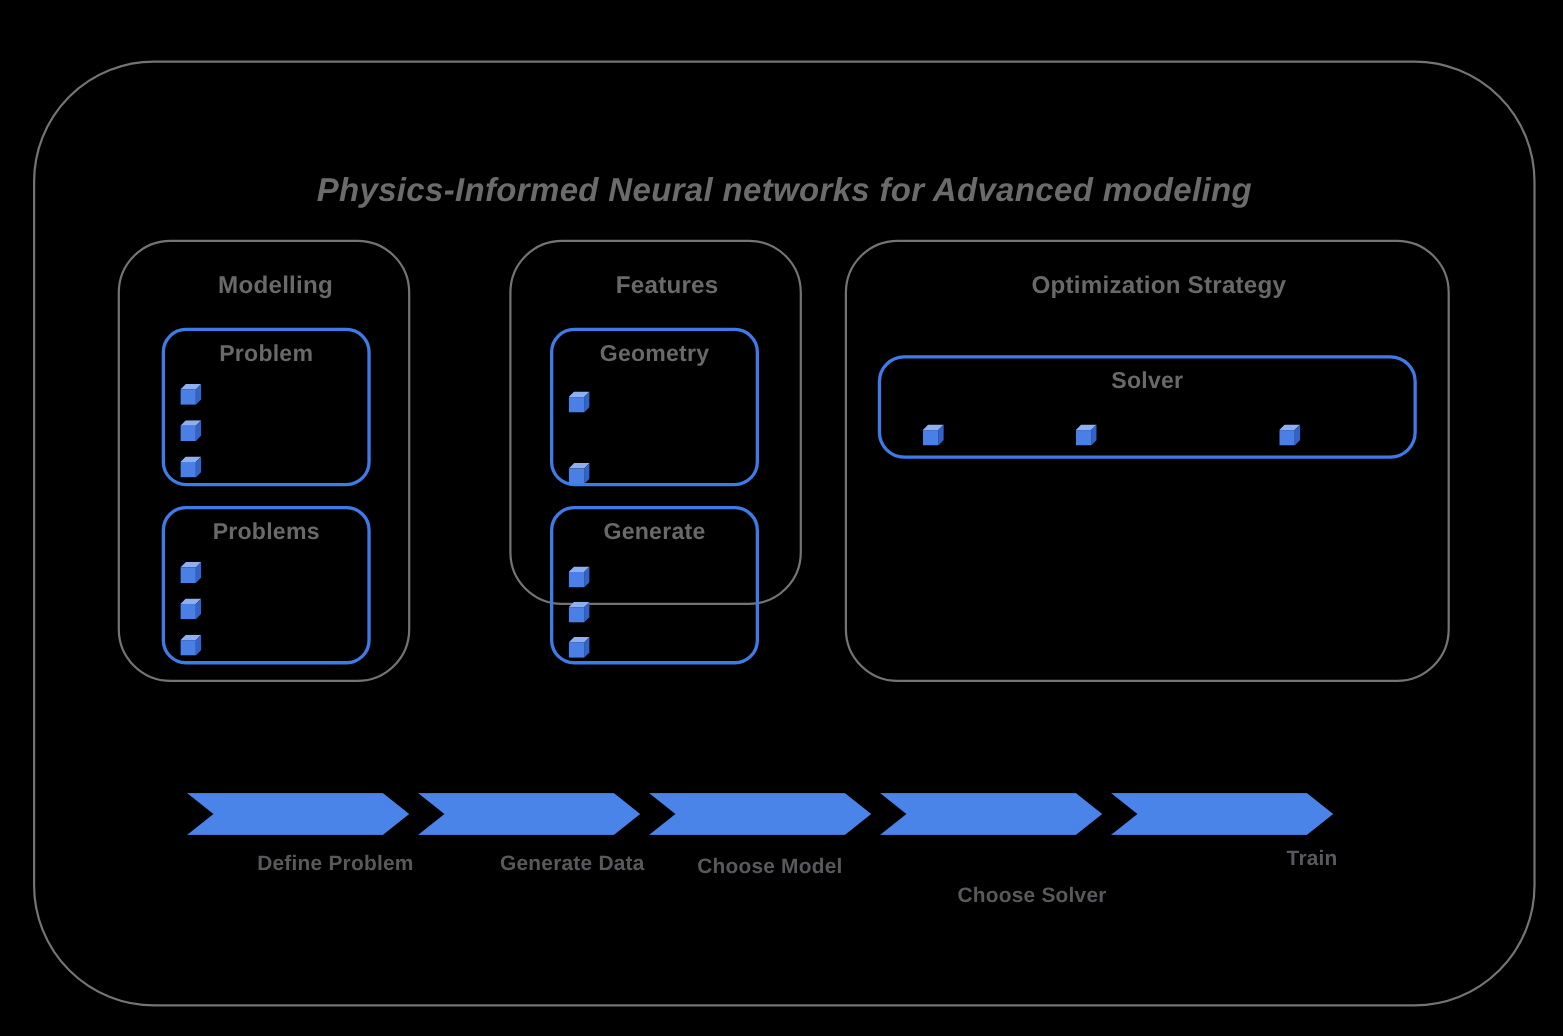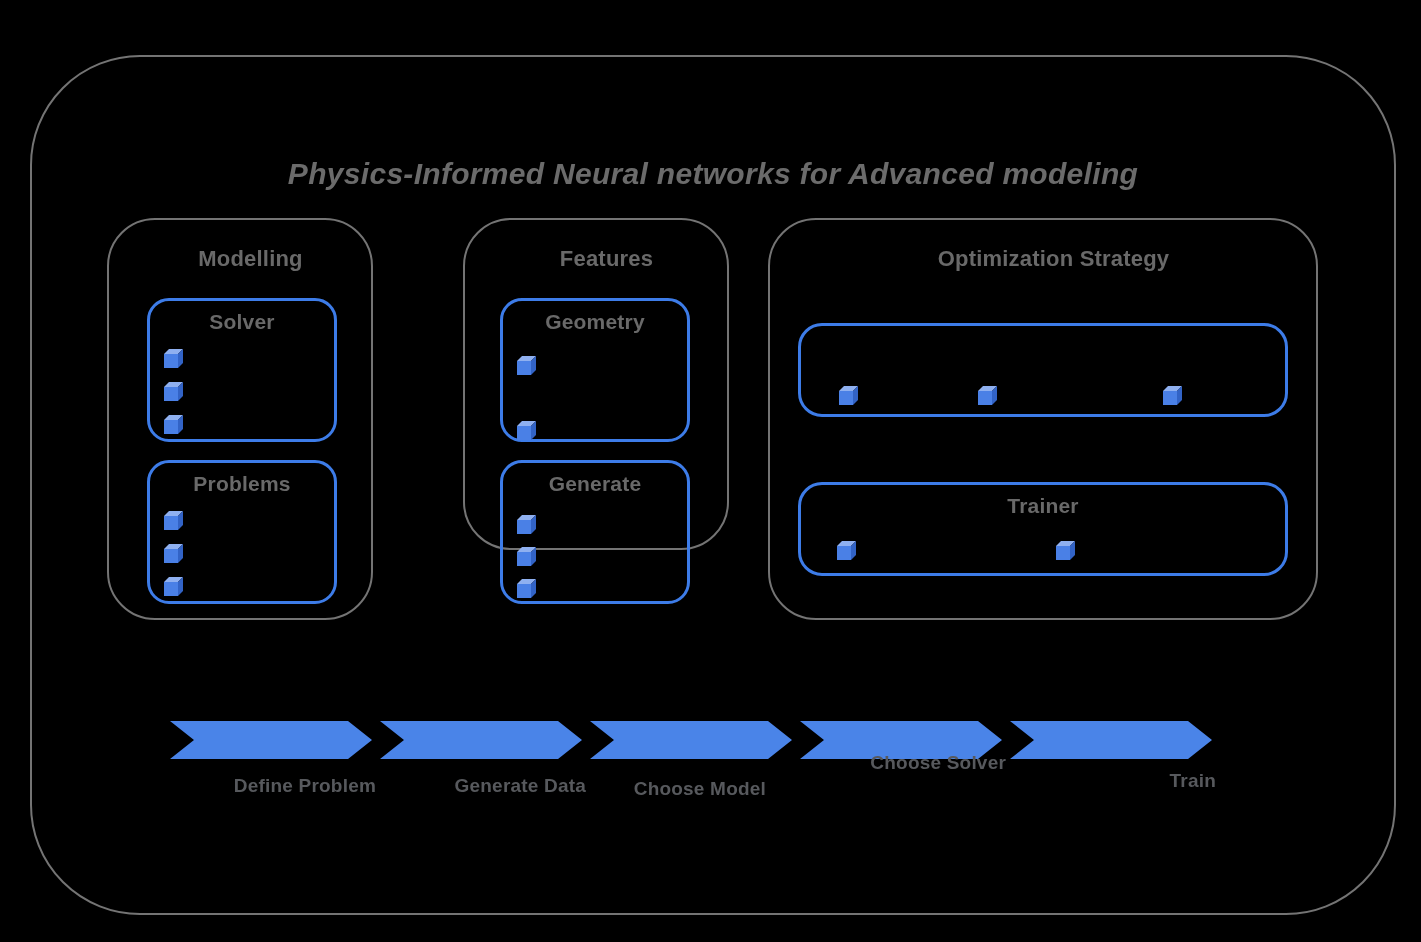--- a/index.html
+++ b/index.html
@@ -80,34 +80,34 @@
     clip-path:polygon(0 0, calc(100% - 24px) 0, 100% 50%, calc(100% - 24px) 100%, 0 100%, 24px 50%);
   }
   .flow-label{
     position:absolute;width:210px;text-align:right;
     font-size:19px;font-weight:bold;color:var(--label_gray);
     letter-spacing:.2px;
   }
   #flow-label-0{left:166px;top:775px;}
   #flow-label-1{left:376px;top:775px;}
   #flow-label-2{left:556px;top:778px;}
-  #flow-label-3{left:796px;top:752px;}
+  #flow-label-3{left:796px;top:804px;}
   #flow-label-4{left:1006px;top:770px;}
 </style>
 </head>
 <body>
 
 <div class="outer-frame">
   <div class="diagram-title">Physics-Informed Neural networks for Advanced modeling</div>
 </div>
 
 <div class="group" id="group-modelling">
   <div class="group-label">Modelling</div>
   <div class="inner-box" id="box-models">
-    <div class="inner-label">Solver</div>
+    <div class="inner-label">Problem</div>
     <div class="cube-col col-models">
       <span class="cube">
           <svg width="19" height="19" viewBox="0 0 19 19">
             <polygon class="cube-top" points="0,5 5,0 19,0 14,5"></polygon>
             <polygon class="cube-side" points="14,5 19,0 19,14 14,19"></polygon>
             <rect class="cube-front" x="0" y="5" width="14" height="14"></rect>
           </svg>
         </span>
     <span class="cube">
           <svg width="19" height="19" viewBox="0 0 19 19">
@@ -198,55 +198,37 @@
             <rect class="cube-front" x="0" y="5" width="14" height="14"></rect>
           </svg>
         </span>
       </div>
   </div>
 </div>
 
 <div class="group" id="group-optimization">
   <div class="group-label">Optimization Strategy</div>
   <div class="inner-box" id="box-solver">
+    <div class="inner-label">Solver</div>
     <div class="cube-row" id="solver-cubes">
       <span class="cube">
           <svg width="19" height="19" viewBox="0 0 19 19">
             <polygon class="cube-top" points="0,5 5,0 19,0 14,5"></polygon>
             <polygon class="cube-side" points="14,5 19,0 19,14 14,19"></polygon>
             <rect class="cube-front" x="0" y="5" width="14" height="14"></rect>
           </svg>
         </span>
     <span class="cube">
           <svg width="19" height="19" viewBox="0 0 19 19">
             <polygon class="cube-top" points="0,5 5,0 19,0 14,5"></polygon>
             <polygon class="cube-side" points="14,5 19,0 19,14 14,19"></polygon>
             <rect class="cube-front" x="0" y="5" width="14" height="14"></rect>
           </svg>
         </span>
         <span class="cube">
-          <svg width="19" height="19" viewBox="0 0 19 19">
-            <polygon class="cube-top" points="0,5 5,0 19,0 14,5"></polygon>
-            <polygon class="cube-side" points="14,5 19,0 19,14 14,19"></polygon>
-            <rect class="cube-front" x="0" y="5" width="14" height="14"></rect>
-          </svg>
-        </span>
-      </div>
-  </div>
-  <div class="inner-box" id="box-trainer">
-    <div class="inner-label">Trainer</div>
-    <div class="cube-row" id="trainer-cubes">
-      <span class="cube">
-          <svg width="19" height="19" viewBox="0 0 19 19">
-            <polygon class="cube-top" points="0,5 5,0 19,0 14,5"></polygon>
-            <polygon class="cube-side" points="14,5 19,0 19,14 14,19"></polygon>
-            <rect class="cube-front" x="0" y="5" width="14" height="14"></rect>
-          </svg>
-        </span>
-    <span class="cube">
           <svg width="19" height="19" viewBox="0 0 19 19">
             <polygon class="cube-top" points="0,5 5,0 19,0 14,5"></polygon>
             <polygon class="cube-side" points="14,5 19,0 19,14 14,19"></polygon>
             <rect class="cube-front" x="0" y="5" width="14" height="14"></rect>
           </svg>
         </span>
       </div>
   </div>
 </div>
 

